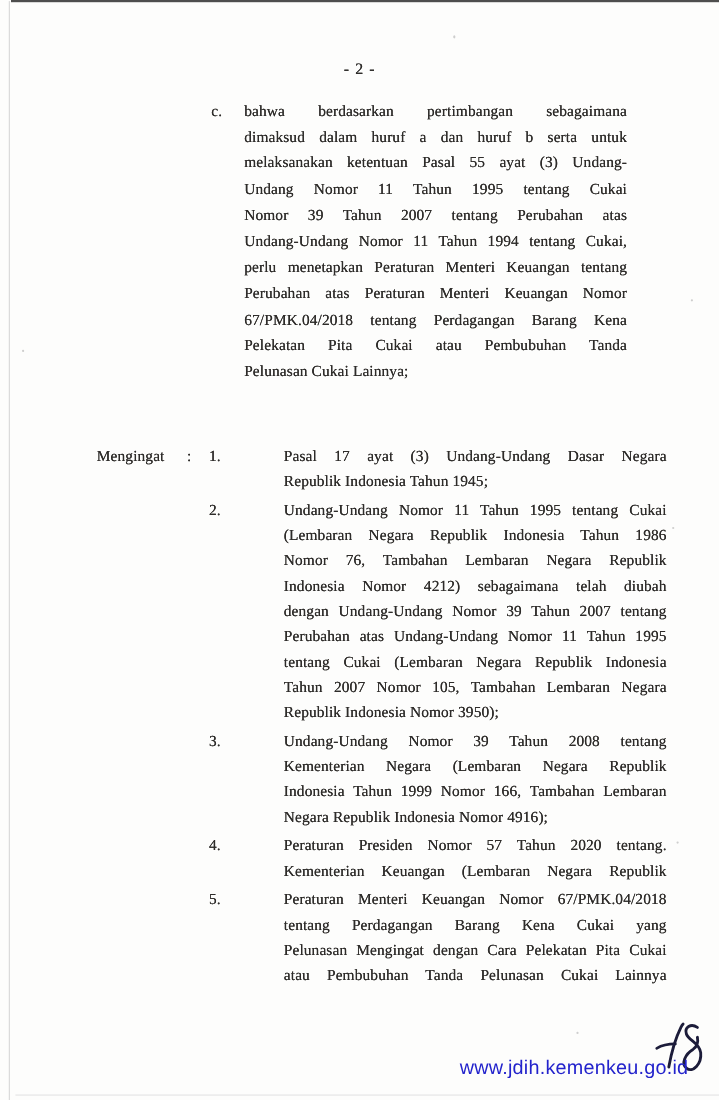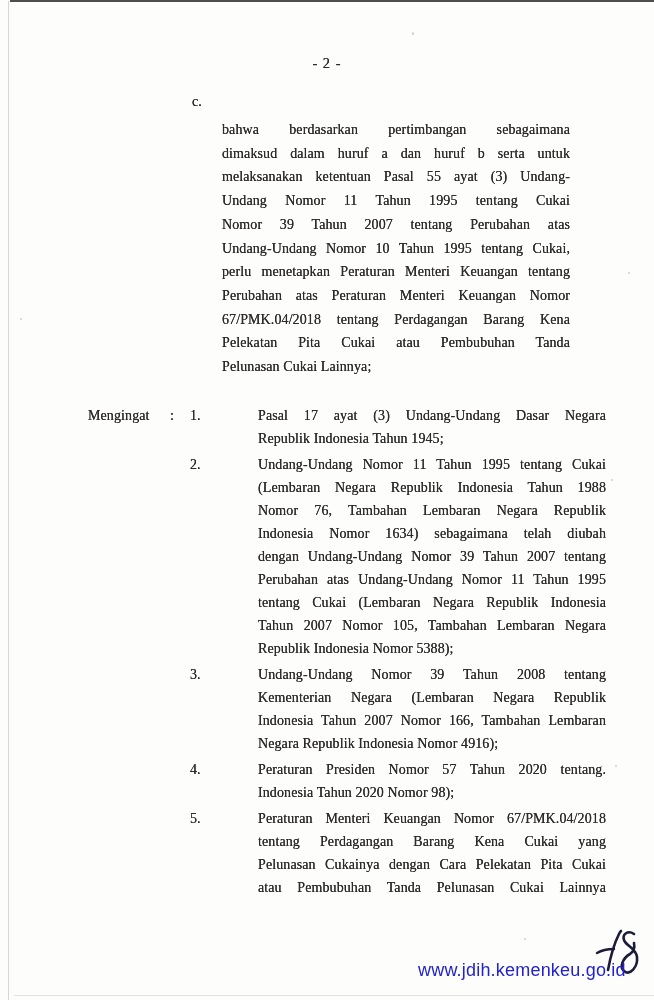--- a/index.html
+++ b/index.html
@@ -64,21 +64,20 @@
     position: absolute; top: 90px; left: 192px;
     display: flex;
   }
   .considering .marker {
     width: 30px; flex: 0 0 30px;
     line-height: 23.7px;
   }
   .considering .para-body {
     width: 348px; flex: 0 0 348px;
     line-height: 23.7px;
-    margin-top: 28px;
   }
 
   .mengingat {
     position: absolute; top: 404px; left: 88px;
     display: flex;
     align-items: flex-start;
   }
   .mengingat .m-label {
     width: 82px; flex: 0 0 82px;
     line-height: 23px;
@@ -133,21 +132,21 @@
   <div class="page-number">- 2 -</div>
 
   <div class="considering textblock">
     <div class="marker">c.</div>
     <div class="para-body" id="considering-body">
         <div class="jline">bahwa berdasarkan pertimbangan sebagaimana</div>
         <div class="jline">dimaksud dalam huruf a dan huruf b serta untuk</div>
         <div class="jline">melaksanakan ketentuan Pasal 55 ayat (3) Undang-</div>
         <div class="jline">Undang Nomor 11 Tahun 1995 tentang Cukai</div>
         <div class="jline">Nomor 39 Tahun 2007 tentang Perubahan atas</div>
-        <div class="jline">Undang-Undang Nomor 10 Tahun 1995 tentang Cukai,</div>
+        <div class="jline">Undang-Undang Nomor 11 Tahun 1994 tentang Cukai,</div>
         <div class="jline">perlu menetapkan Peraturan Menteri Keuangan tentang</div>
         <div class="jline">Perubahan atas Peraturan Menteri Keuangan Nomor</div>
         <div class="jline">67/PMK.04/2018 tentang Perdagangan Barang Kena</div>
         <div class="jline">Pelekatan Pita Cukai atau Pembubuhan Tanda</div>
         <div class="jline last">Pelunasan Cukai Lainnya;</div>
       </div>
   </div>
 
   <div class="mengingat textblock">
     <div class="m-label">Mengingat</div>
@@ -157,52 +156,52 @@
           <div class="m-num">1.</div>
           <div class="item-body">
             <div class="jline">Pasal 17 ayat (3) Undang-Undang Dasar Negara</div>
             <div class="jline last">Republik Indonesia Tahun 1945;</div>
           </div>
         </div>
         <div class="m-item">
           <div class="m-num">2.</div>
           <div class="item-body">
             <div class="jline">Undang-Undang Nomor 11 Tahun 1995 tentang Cukai</div>
-            <div class="jline">(Lembaran Negara Republik Indonesia Tahun 1988</div>
+            <div class="jline">(Lembaran Negara Republik Indonesia Tahun 1986</div>
             <div class="jline">Nomor 76, Tambahan Lembaran Negara Republik</div>
-            <div class="jline">Indonesia Nomor 1634) sebagaimana telah diubah</div>
+            <div class="jline">Indonesia Nomor 4212) sebagaimana telah diubah</div>
             <div class="jline">dengan Undang-Undang Nomor 39 Tahun 2007 tentang</div>
             <div class="jline">Perubahan atas Undang-Undang Nomor 11 Tahun 1995</div>
             <div class="jline">tentang Cukai (Lembaran Negara Republik Indonesia</div>
             <div class="jline">Tahun 2007 Nomor 105, Tambahan Lembaran Negara</div>
-            <div class="jline last">Republik Indonesia Nomor 5388);</div>
+            <div class="jline last">Republik Indonesia Nomor 3950);</div>
           </div>
         </div>
         <div class="m-item">
           <div class="m-num">3.</div>
           <div class="item-body">
             <div class="jline">Undang-Undang Nomor 39 Tahun 2008 tentang</div>
             <div class="jline">Kementerian Negara (Lembaran Negara Republik</div>
-            <div class="jline">Indonesia Tahun 2007 Nomor 166, Tambahan Lembaran</div>
+            <div class="jline">Indonesia Tahun 1999 Nomor 166, Tambahan Lembaran</div>
             <div class="jline last">Negara Republik Indonesia Nomor 4916);</div>
           </div>
         </div>
         <div class="m-item">
           <div class="m-num">4.</div>
           <div class="item-body">
             <div class="jline">Peraturan Presiden Nomor 57 Tahun 2020 tentang.</div>
-            <div class="jline last">Indonesia Tahun 2020 Nomor 98);</div>
+            <div class="jline">Kementerian Keuangan (Lembaran Negara Republik</div>
           </div>
         </div>
         <div class="m-item">
           <div class="m-num">5.</div>
           <div class="item-body">
             <div class="jline">Peraturan Menteri Keuangan Nomor 67/PMK.04/2018</div>
             <div class="jline">tentang Perdagangan Barang Kena Cukai yang</div>
-            <div class="jline">Pelunasan Cukainya dengan Cara Pelekatan Pita Cukai</div>
+            <div class="jline">Pelunasan Mengingat dengan Cara Pelekatan Pita Cukai</div>
             <div class="jline">atau Pembubuhan Tanda Pelunasan Cukai Lainnya</div>
           </div>
         </div>
       </div>
   </div>
 
   <svg class="initials" viewBox="0 0 66 64" fill="none">
     <path d="M30,44 C32,33 36,18 41,8 C42,6 43,5 43,5" stroke="#1c1c3a" stroke-width="2.6" stroke-linecap="round"></path>
     <path d="M19,27 C24,24 31,23 36,23" stroke="#1c1c3a" stroke-width="2.4" stroke-linecap="round"></path>
     <path d="M56,8 C50,4 44,8 46,14 C48,20 58,22 59,31 C60,41 52,50 46,45 C41,41 45,32 52,28 C55,26 57,22 56,17" stroke="#1c1c3a" stroke-width="2.6" stroke-linecap="round"></path>

